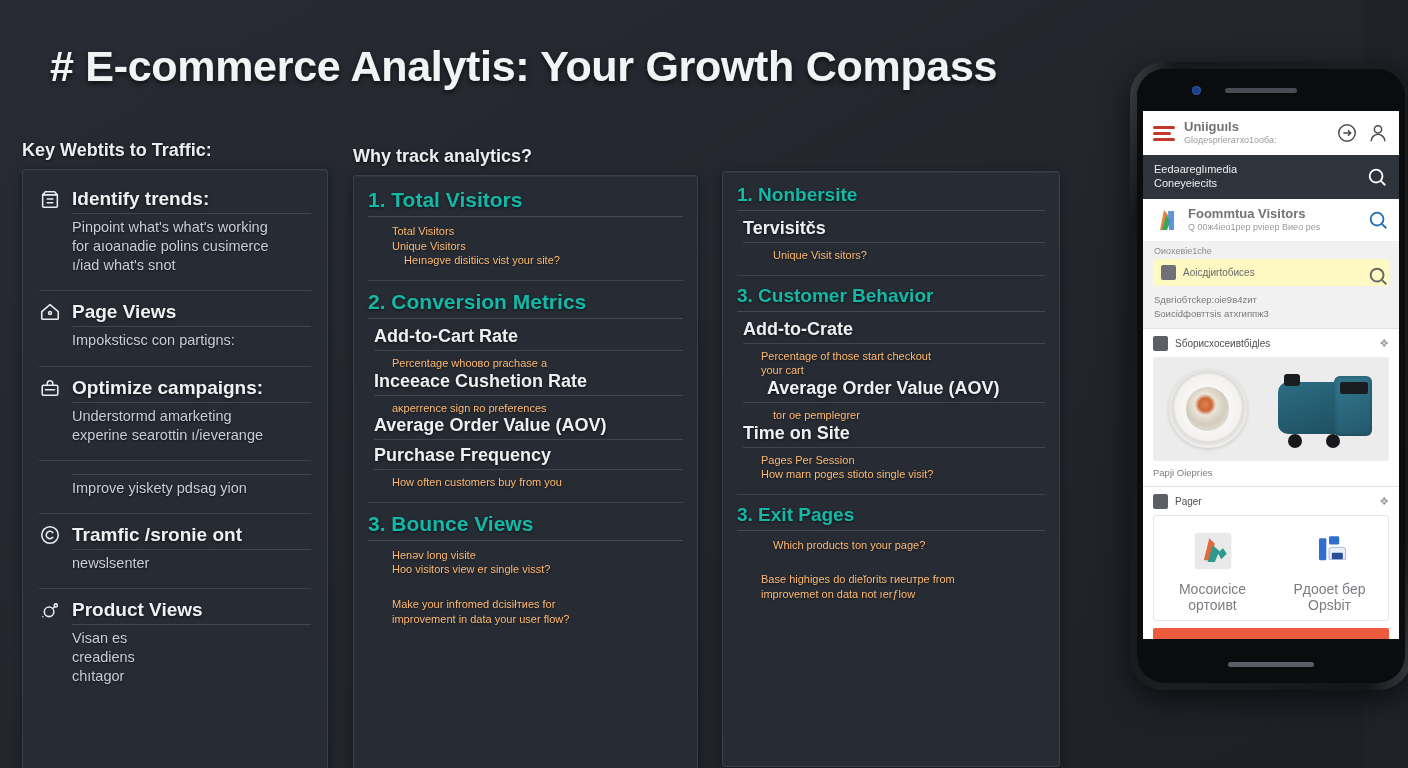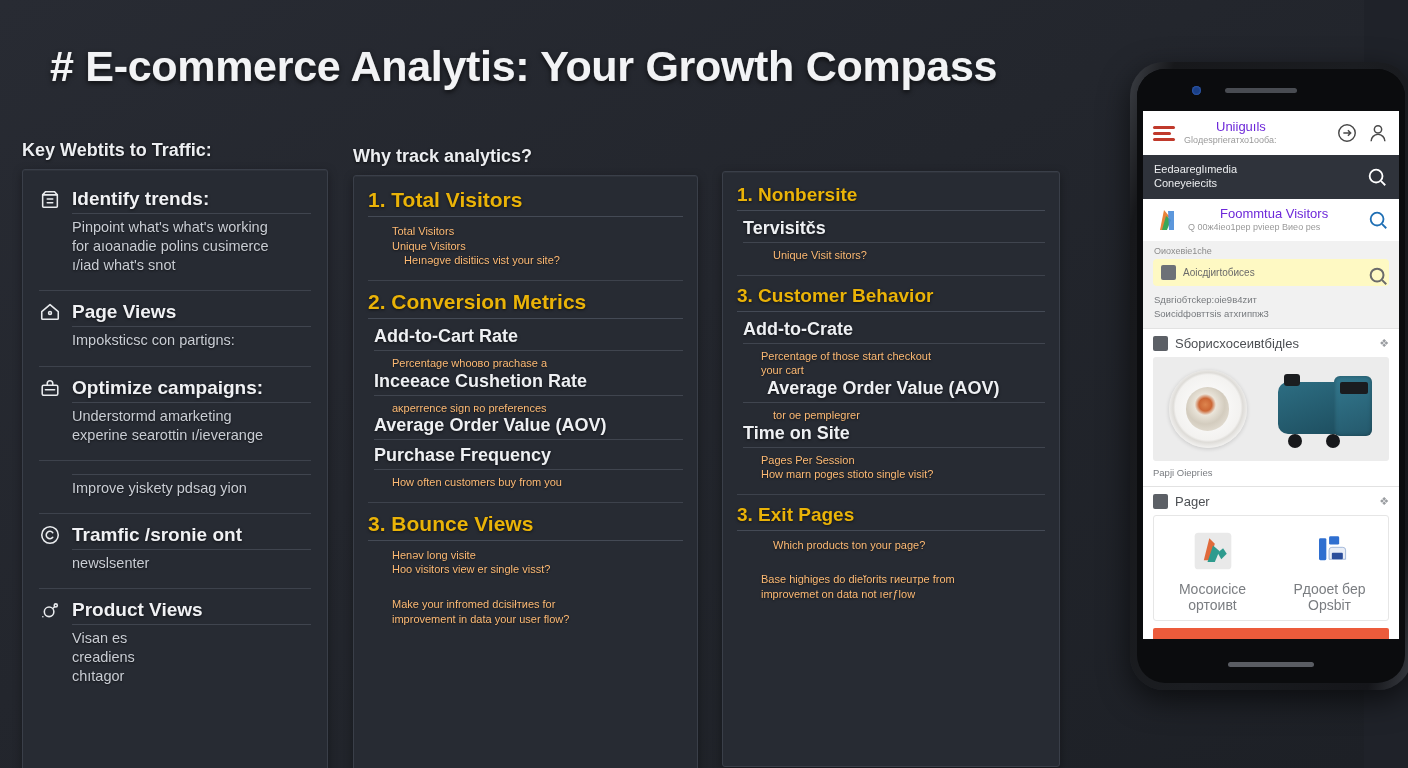--- a/index.html
+++ b/index.html
@@ -69,21 +69,21 @@
     margin-left: 33px;
     font-size: 14.5px; line-height: 1.32;
     color: #c9cdd4;
     text-shadow: 0 1px 2px rgba(0,0,0,.55);
   }
 
   
   .sec { }
   .sec + .sec { border-top: 1px solid #3d424c; margin-top: 12px; padding-top: 9px; }
   .sec-title {
-    font-size: 21px; font-weight: 700; color: #eab308;
+    font-size: 21px; font-weight: 700; color: #14b8a6;
     text-shadow: 0 1px 3px rgba(0,0,0,.6);
     white-space: nowrap;
   }
   .sec-title.sm { font-size: 19px; }
   .sec-rule { border-bottom: 1px solid #444a55; margin: 4px 0 7px 0; }
   .item-title {
     font-size: 18px; font-weight: 600; color: #eef0f3;
     text-shadow: 0 1px 3px rgba(0,0,0,.6);
     margin-left: 18px;
   }
@@ -125,21 +125,21 @@
          background: #f1f1f1; overflow: hidden; }
   .home-ind { position: absolute; left: 50%; transform: translateX(-50%);
               bottom: 16px; width: 86px; height: 5px; border-radius: 3px; background: #5a5d63; }
 
   .ph-appbar { background: #fff; display: flex; align-items: center; gap: 9px;
                padding: 9px 10px; }
   .hamb { width: 22px; flex:0 0 22px; }
   .hamb i { display: block; height: 3px; background: #c0392b; border-radius: 2px; margin: 3px 0; }
   .hamb i:nth-child(2) { width: 80%; }
   .ph-appbar-txt { flex: 1; min-width: 0; }
-  .ph-t1 { font-size: 13px; font-weight: 400; color: #6d28d9; line-height: 1.1; margin-left: 32px; }
+  .ph-t1 { font-size: 13px; font-weight: 700; color: #737373; line-height: 1.1; }
   .ph-t2 { font-size: 9px; color: #9a9a9a; line-height: 1.2; margin-top: 1px;
            filter: blur(.25px); white-space: nowrap; overflow: hidden; }
   .ph-icn { width: 22px; height: 22px; flex: 0 0 22px; color: #4a4a4a; }
   .ph-icn svg { width: 22px; height: 22px; display: block; }
 
   .ph-dark { background: #2f333b; display: flex; align-items: center;
              padding: 8px 11px; gap: 8px; }
   .ph-dark-txt { flex: 1; font-size: 11px; color: #eceef0; line-height: 1.25;
                  filter: blur(.25px); }
   .ph-dark .ph-icn { color: #fff; }
@@ -153,21 +153,21 @@
                display: flex; align-items: center; gap: 7px; padding: 6px 8px; }
   .sq-ico { width: 15px; height: 15px; flex: 0 0 15px; border-radius: 2px;
             background: #6d7177; }
   .ph-search-txt { flex: 1; font-size: 10px; color: #6a6a6a; filter: blur(.3px); }
   .ph-lines { padding: 0 11px 7px; background: #f1f1f1; }
   .ph-lines div { font-size: 9.5px; color: #76797d; line-height: 1.5; filter: blur(.35px); }
 
   .ph-card { background: #fff; border-top: 1px solid #e2e2e2; padding: 7px 10px 8px; }
   .ph-card-head { display: flex; align-items: center; gap: 7px; }
   .ph-card-head .sq-ico { background: #5c6066; }
-  .ph-card-title { flex: 1; font-size: 13px; color: #4c4f53; filter: blur(.3px); }
+  .ph-card-title { flex: 1; font-size: 10px; color: #4c4f53; filter: blur(.3px); }
   .dots { width: 16px; color: #9a9da1; font-size: 11px; text-align: right; }
   .ph-thumbs { margin-top: 6px; background: #ececec; border-radius: 3px;
                height: 104px; display: flex; align-items: center;
                justify-content: space-around; }
   .plate { width: 78px; height: 78px; border-radius: 50%;
            background: radial-gradient(circle at 50% 48%, #fff 0%, #f3f2f0 58%, #dedcd8 62%, #efeeec 70%, #f6f5f3 100%);
            position: relative; box-shadow: 0 1px 4px rgba(0,0,0,.16); }
   .plate::after { content:""; position:absolute; left:22%; top:22%; width:56%; height:56%;
            border-radius:50%;
            background: radial-gradient(circle at 45% 40%, #d9773a 0%, #c7561f 18%, #e8e2d6 30%, #cfc7b8 55%, #efeae0 100%);

